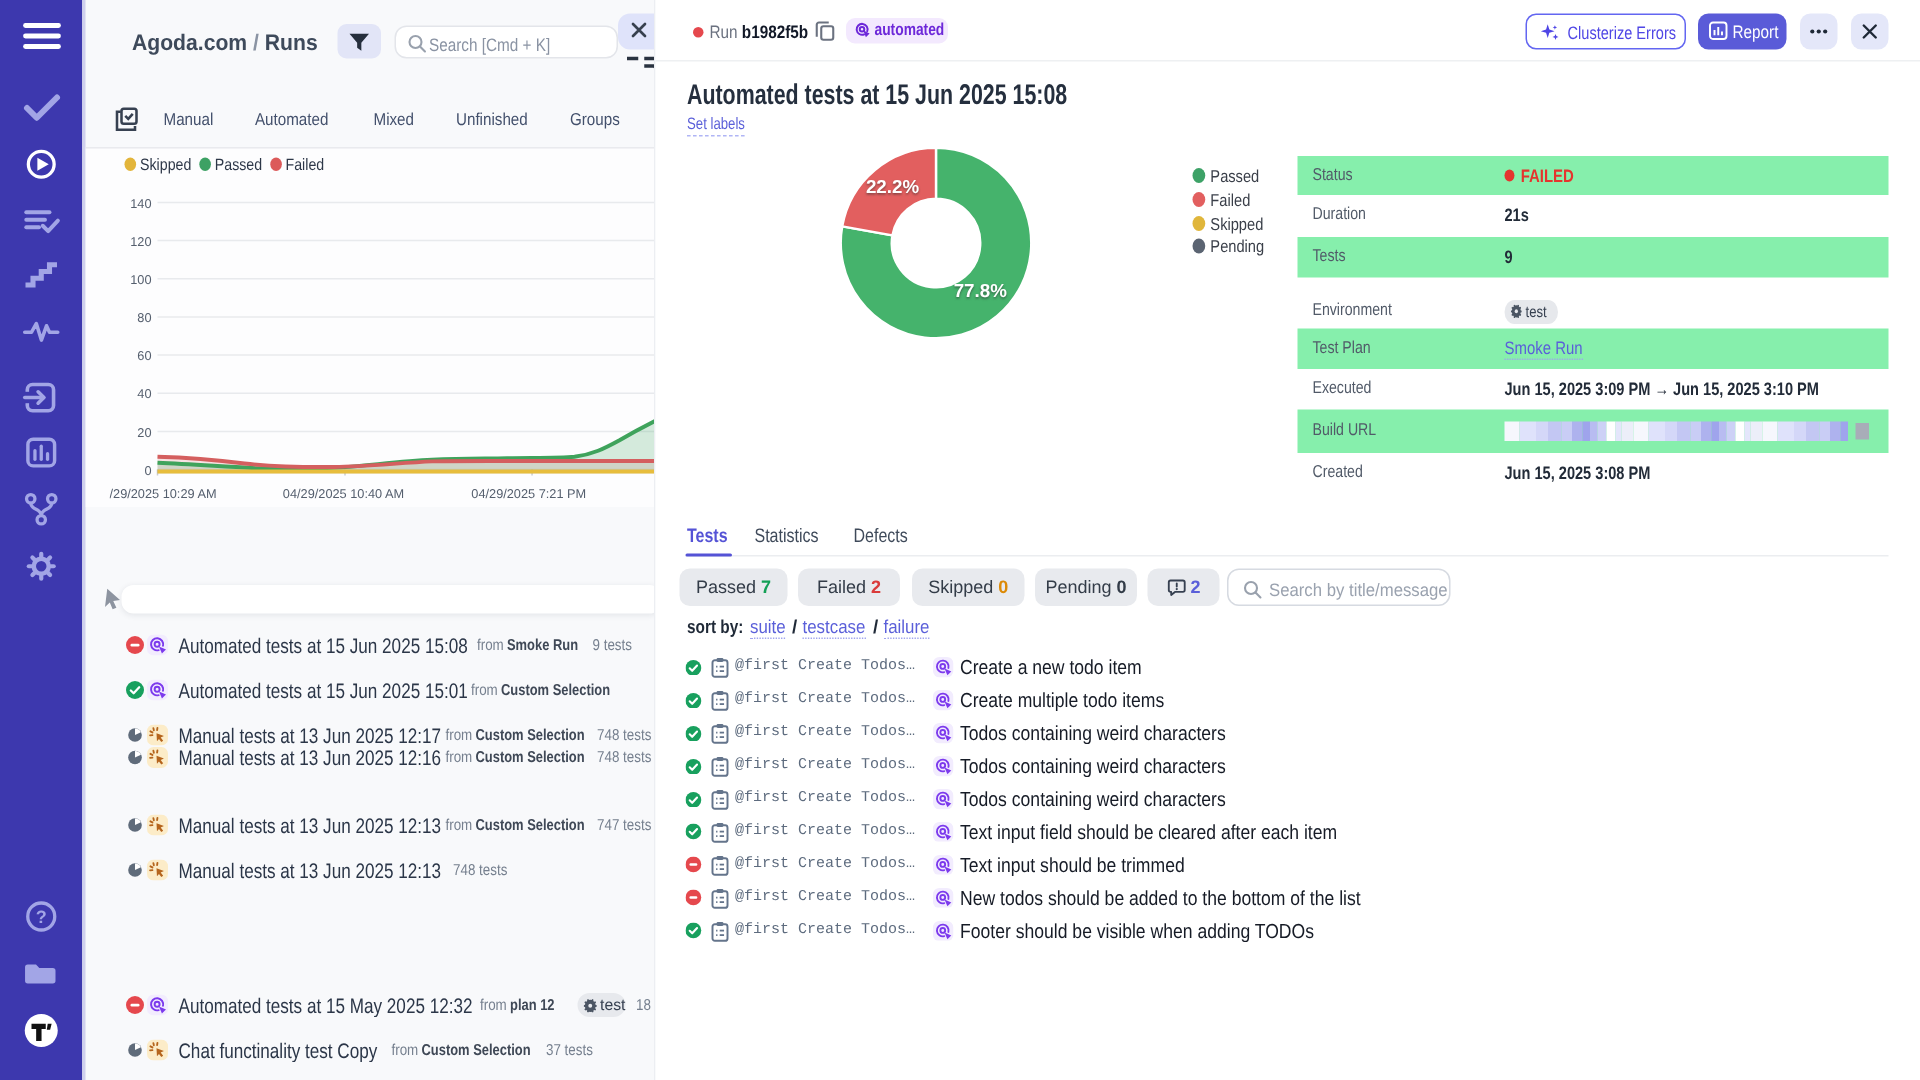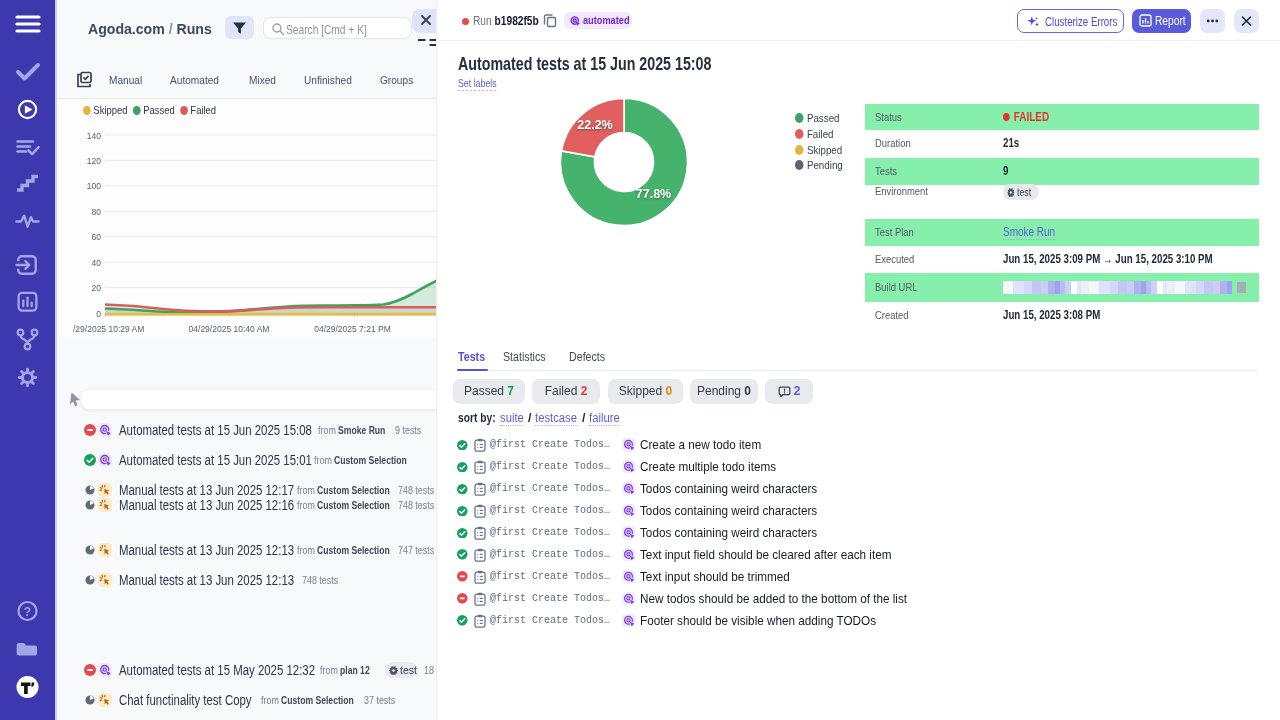--- a/index.html
+++ b/index.html
@@ -433,21 +433,21 @@
       <span class="ival" style="line-height:26px;"><span style="display:inline-block;width:8px;height:8px;border-radius:50%;background:#e5342e;margin-right:5px;"></span><b style="color:#e5342e;">FAILED</b></span>
       </div>
     <div class="irow" style="top:26px;height:27.5px;">
         <span class="ilab" style="line-height:27.5px;">Duration</span>
         <span class="ival ivb" style="line-height:27.5px;">21s</span>
       </div>
     <div class="irow lite" style="top:53.5px;height:27px;">
         <span class="ilab" style="line-height:27px;">Tests</span>
         <span class="ival ivb" style="line-height:27px;">9</span>
       </div>
-    <div class="irow" style="top:70px;height:34px;">
+    <div class="irow" style="top:86px;height:34px;">
         <span class="ilab" style="line-height:34px;">Environment</span>
       <span class="ival" style="top:9.5px;"><span style="display:inline-block;height:16px;background:#e6e8ec;border-radius:9px;padding:0 9px 0 5px;line-height:16px;font-size:10.5px;color:#374151;"><svg style="vertical-align:-1.5px" width="9" height="9" viewBox="0 0 9 9">
               <path d="M4.5 0.5 l0.9 0.2 0.4-0.7 0.9 0.5 -0.2 0.8 0.7 0.6 0.7-0.4 0.5 0.9 -0.6 0.6 0.2 0.9 0.8 0.2 0 1 -0.8 0.2 -0.2 0.9 0.6 0.6 -0.5 0.9 -0.7-0.4 -0.7 0.6 0.2 0.8 -0.9 0.5 -0.4-0.7 -0.9 0.2 -0.9-0.2 -0.4 0.7 -0.9-0.5 0.2-0.8 -0.7-0.6 -0.7 0.4 -0.5-0.9 0.6-0.6 -0.2-0.9 -0.8-0.2 0-1 0.8-0.2 0.2-0.9 -0.6-0.6 0.5-0.9 0.7 0.4 0.7-0.6 -0.2-0.8 0.9-0.5 0.4 0.7 z" fill="#4b5563"></path>
               <circle cx="4.5" cy="4.5" r="1.3" fill="#e6e8ec"></circle>
             </svg> test</span></span>
       </div>
     <div class="irow lite" style="top:114.5px;height:27px;">
         <span class="ilab" style="line-height:27px;">Test Plan</span>
         <span class="ival" style="line-height:27px;"><span style="color:#5a5fd9;border-bottom:1px dotted #9fa3ee;">Smoke Run</span></span>
       </div>
@@ -476,20 +476,27 @@
   <div class="chip" style="left:16px;width:72px;">Passed <b style="color:#14a056;">7</b></div>
   <div class="chip" style="left:95px;width:68px;">Failed <b style="color:#da3b3b;">2</b></div>
   <div class="chip" style="left:171px;width:75px;">Skipped <b style="color:#dc8a06;">0</b></div>
   <div class="chip" style="left:253px;width:68px;text-align:center;">Pending <b style="color:#333c48;">0</b></div>
   <div class="chip" style="left:328px;width:48px;">
     <svg style="vertical-align:-2.5px;margin-right:3px;" width="13" height="13" viewBox="0 0 13 13">
         <path d="M2.4 2 h8.2 a1.2 1.2 0 0 1 1.2 1.2 v5.2 a1.2 1.2 0 0 1 -1.2 1.2 h-5.3 l-2.5 2 v-2 h-0.4 a1.2 1.2 0 0 1 -1.2-1.2 v-5.2 a1.2 1.2 0 0 1 1.2-1.2 z" stroke="#374151" stroke-width="1.25" fill="none" stroke-linejoin="round"></path>
         <line x1="6.5" y1="4" x2="6.5" y2="6" stroke="#374151" stroke-width="1.25" stroke-linecap="round"></line>
         <circle cx="6.5" cy="7.7" r="0.75" fill="#374151"></circle>
       </svg><b style="color:#5a5fd9;">2</b></div>
+  <div class="abs" style="left:381px;top:379px;width:149px;height:25px;background:#fff;border:1px solid #d6dae1;border-radius:8px;overflow:hidden;">
+    <svg class="abs" style="left:9px;top:5.5px" width="14" height="14" viewBox="0 0 14 14">
+        <circle cx="6" cy="6" r="4" stroke="#99a1ad" stroke-width="1.4" fill="none"></circle>
+        <line x1="9" y1="9" x2="12.3" y2="12.3" stroke="#99a1ad" stroke-width="1.4" stroke-linecap="round"></line>
+      </svg>
+    <div class="abs" style="left:27px;top:5.5px;font-size:12px;color:#9aa2af;white-space:nowrap;transform:scaleX(0.93);transform-origin:0 50%;">Search by title/message</div>
+  </div>
 
   <div class="abs" style="left:21px;top:411px;font-size:12.5px;color:#1f2937;height:16px;width:220px;">
     <span class="abs" style="left:0;font-weight:bold;transform:scaleX(0.82);transform-origin:0 50%;">sort by:</span>
     <span class="abs srt" style="left:41.5px;">suite</span>
     <b class="abs" style="left:70px;">/</b>
     <span class="abs srt" style="left:77px;">testcase</span>
     <b class="abs" style="left:124px;">/</b>
     <span class="abs srt" style="left:131px;">failure</span>
   </div>
 

